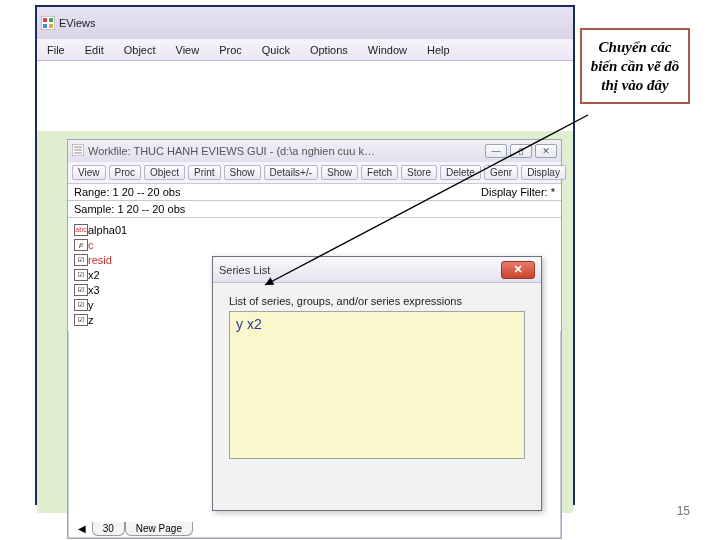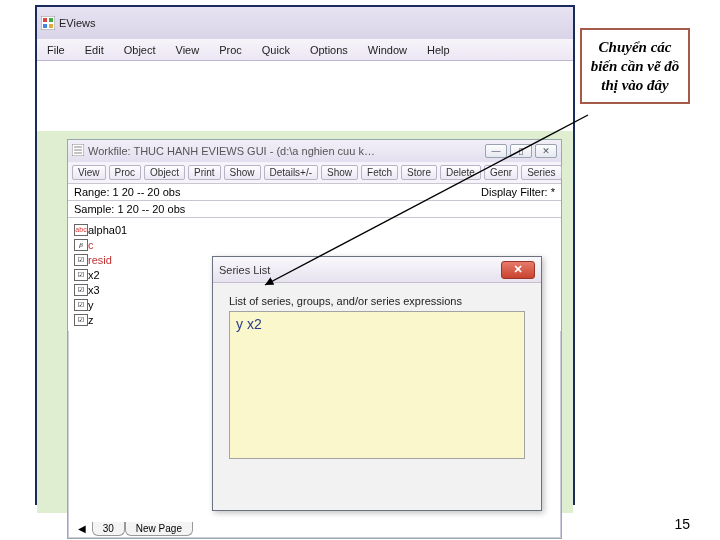--- a/index.html
+++ b/index.html
@@ -32,21 +32,21 @@
   .dlg-title { height:26px; background:linear-gradient(#faf8fc,#e6e2ef); display:flex; align-items:center; padding:0 6px; font-size:11px; color:#333; border-bottom:1px solid #c4bed0;}
   .closebtn { margin-left:auto; width:34px; height:18px; background:linear-gradient(#e67a6a,#c9432f); border:1px solid #98362a; border-radius:3px; color:#fff; display:flex;align-items:center;justify-content:center;font-size:11px;font-weight:bold;}
   .dlg-body { padding:12px 16px; font-size:11px; color:#222;}
   .dlg-label { margin-bottom:4px; }
   .dlg-input { width:100%; height:148px; border:1px solid #a3a3a3; background:#fbf7cc; padding:4px 6px; font-size:14px; color:#2a3a8a; font-family:inherit; resize:none;}
   .dlg-btns { display:flex; justify-content:center; gap:24px; margin-top:16px;}
   .dlgbtn { width:82px; height:22px; border:1px solid #9a9aac; background:linear-gradient(#fdfdff,#e8e8f0); border-radius:3px; font-size:11px; display:flex;align-items:center;justify-content:center;}
   .dlgbtn.ok{ border-color:#5a8ac8; box-shadow:0 0 0 1px #7aa8e0 inset;}
   .callout { position:absolute; left:580px; top:28px; width:110px; border:2px solid #a65a4a; background:#fff; padding:8px 4px; font-family:"Times New Roman",serif; font-style:italic; font-weight:bold; font-size:15px; text-align:center; line-height:1.25;}
   .arrow { position:absolute; pointer-events:none; }
-  .pagenum { position:absolute; right:30px; bottom:8px; font-size:14px; color:#000000;}
+  .pagenum { position:absolute; right:30px; bottom:22px; font-size:12px; color:#737373;}
 </style>
 </head>
 <body>
 
 <div class="frame">
   <div class="titlebar">
     <span class="icon">
       <svg width="14" height="14">
           <rect x="0" y="0" width="14" height="14" fill="#fff" stroke="#888"></rect>
           <rect x="2" y="2" width="4" height="4" fill="#d44"></rect>
@@ -92,21 +92,21 @@
         <span class="tbtn">Proc</span>
         <span class="tbtn">Object</span>
         <span class="tbtn">Print</span>
         <span class="tbtn">Show</span>
         <span class="tbtn">Details+/-</span>
         <span class="tbtn">Show</span>
         <span class="tbtn">Fetch</span>
         <span class="tbtn">Store</span>
         <span class="tbtn">Delete</span>
         <span class="tbtn">Genr</span>
-        <span class="tbtn">Series</span>
+        <span class="tbtn">Display</span>
       </div>
       <div class="wf-info">
         <span>Range: 1 20   --  20 obs</span>
         <span>Display Filter: *</span>
       </div>
       <div class="wf-info2">
         <span>Sample: 1 20   --  20 obs</span>
       </div>
       <div class="varlist">
         <div>

